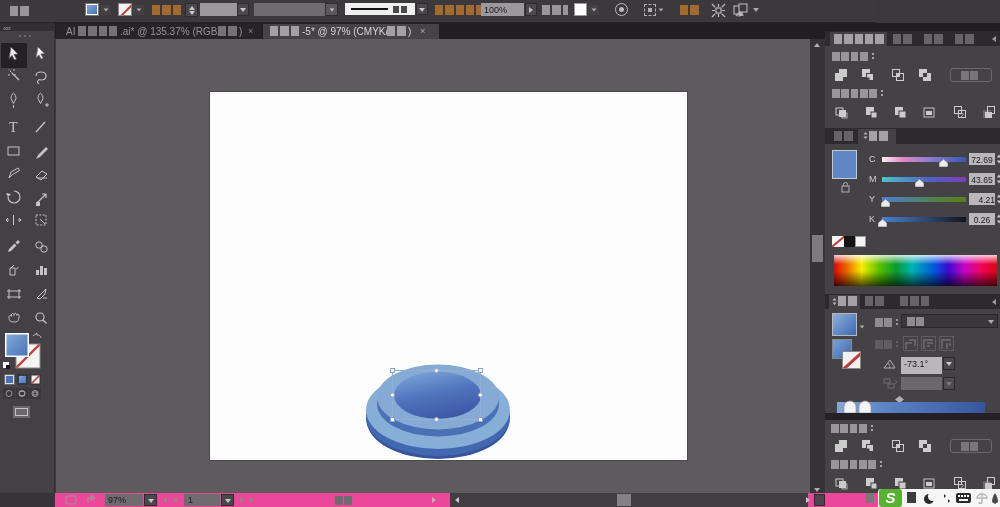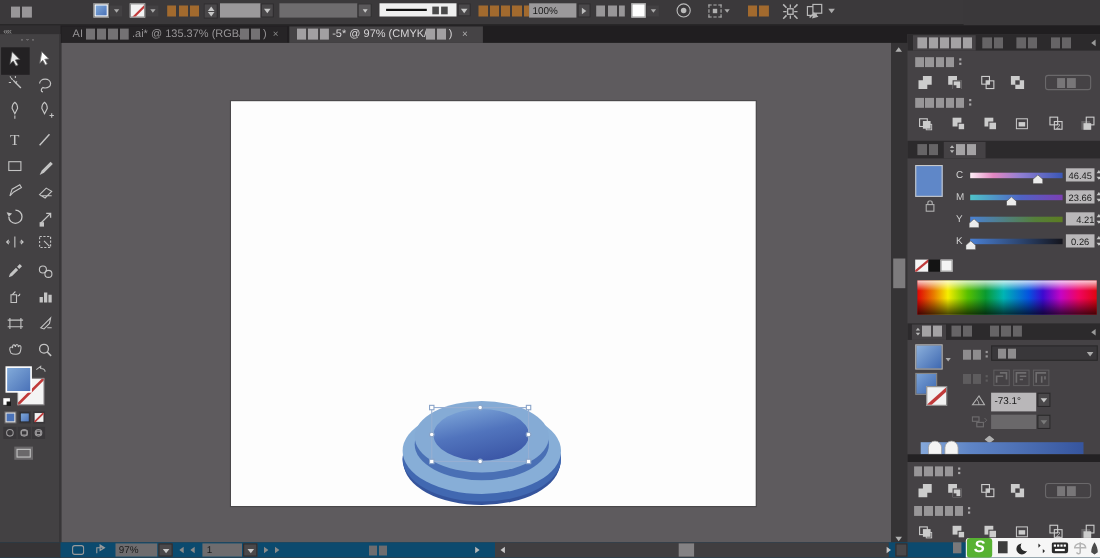--- a/index.html
+++ b/index.html
@@ -303,32 +303,32 @@
   <div class="abs" style="left:7px;top:119px;width:25px;height:29px;background:#5f87c8;border:1px solid #c8c8c8"></div>
   <svg class="abs" style="left:16px;top:151px" width="9" height="11">
         <rect x="1" y="4" width="7" height="6" fill="none" stroke="#b0b0b0"></rect>
         <path d="M2.5 4V2.5a2 2 0 0 1 4 0V4" fill="none" stroke="#b0b0b0"></path>
       </svg>
   <div class="abs" style="left:44px;top:123px;color:#d0d0d0;font-size:9px">C</div>
   <div class="abs" style="left:57px;top:126px;width:84px;height:5px;background:linear-gradient(90deg,#fdeef6 0%,#e287c1 25%,#8f7ed2 55%,#3a57b6 100%)"></div>
   <svg class="abs" style="left:114px;top:128px" width="9" height="8">
         <path d="M4.5 0L9 4V8H0V4z" fill="#ececec" stroke="#555" stroke-width=".6"></path>
       </svg>
-  <div class="abs" style="left:144px;top:122px;width:26px;height:12px;background:#b9b7b9;color:#1a1a1a;font-size:8.5px;text-align:center;padding-top:1.5px">46.45</div>
+  <div class="abs" style="left:144px;top:122px;width:26px;height:12px;background:#b9b7b9;color:#1a1a1a;font-size:8.5px;text-align:center;padding-top:1.5px">72.69</div>
   <div class="abs" style="left:171px;top:123px">
         <div class="tri-u" style="transform:scale(.7)"></div>
         <div class="tri-d" style="transform:scale(.7);margin-top:2px"></div>
       </div>
 
   <div class="abs" style="left:44px;top:143px;color:#d0d0d0;font-size:9px">M</div>
   <div class="abs" style="left:57px;top:146px;width:84px;height:5px;background:linear-gradient(90deg,#4fc3c9,#4f63c4 55%,#7c3fb4 100%)"></div>
   <svg class="abs" style="left:90px;top:148px" width="9" height="8">
         <path d="M4.5 0L9 4V8H0V4z" fill="#ececec" stroke="#555" stroke-width=".6"></path>
       </svg>
-  <div class="abs" style="left:144px;top:142px;width:26px;height:12px;background:#b9b7b9;color:#1a1a1a;font-size:8.5px;text-align:center;padding-top:1.5px">23.66</div>
+  <div class="abs" style="left:144px;top:142px;width:26px;height:12px;background:#b9b7b9;color:#1a1a1a;font-size:8.5px;text-align:center;padding-top:1.5px">43.65</div>
   <div class="abs" style="left:171px;top:143px">
         <div class="tri-u" style="transform:scale(.7)"></div>
         <div class="tri-d" style="transform:scale(.7);margin-top:2px"></div>
       </div>
 
   <div class="abs" style="left:44px;top:163px;color:#d0d0d0;font-size:9px">Y</div>
   <div class="abs" style="left:57px;top:166px;width:84px;height:5px;background:linear-gradient(90deg,#4a80d4,#557f3a 70%,#5c7c22)"></div>
   <svg class="abs" style="left:56px;top:168px" width="9" height="8">
         <path d="M4.5 0L9 4V8H0V4z" fill="#ececec" stroke="#555" stroke-width=".6"></path>
       </svg>
@@ -500,21 +500,21 @@
         <use href="#pf6" x="158" y="446"></use>
   </svg>
   <div class="abs" style="left:125px;top:37px;width:42px;height:14px;border:1px solid #6a686a;border-radius:3px">
         <i class="c9 abs" style="left:10px;top:2px;width:17px;--g:#787678"></i>
       </div>
   <div class="abs" style="left:125px;top:408px;width:42px;height:14px;border:1px solid #6a686a;border-radius:3px">
         <i class="c9 abs" style="left:10px;top:2px;width:17px;--g:#787678"></i>
       </div>
 </div>
 
-<div class="abs" id="statusbar" style="left:0;top:493px;width:1000px;height:14px;background:#0c4a6e">
+<div class="abs" id="statusbar" style="left:0;top:493px;width:1000px;height:14px;background:#ec4899">
   <div class="abs" style="left:0;top:0;width:55px;height:14px;background:#363436"></div>
   <svg class="abs" style="left:65px;top:2px" width="12" height="10">
         <rect x="1" y="1" width="10" height="8" rx="2" fill="none" stroke="#9a9a9a"></rect>
       </svg>
   <svg class="abs" style="left:86px;top:1px" width="12" height="11">
         <path d="M2 9V4h6M5 1.5L9 4 5 6.5z" fill="none" stroke="#9a9a9a"></path>
       </svg>
   <div class="abs" style="left:105px;top:1px;width:38px;height:12px;background:#6e6c6e;color:#1c1c1c;font-size:9px;padding:1px 0 0 3px">97%</div>
   <div class="abs" style="left:144px;top:1px;width:13px;height:12px;background:#4a484a;border:1px solid #2e2c2e">
         <div class="tri-d" style="margin:4px auto 0"></div>

